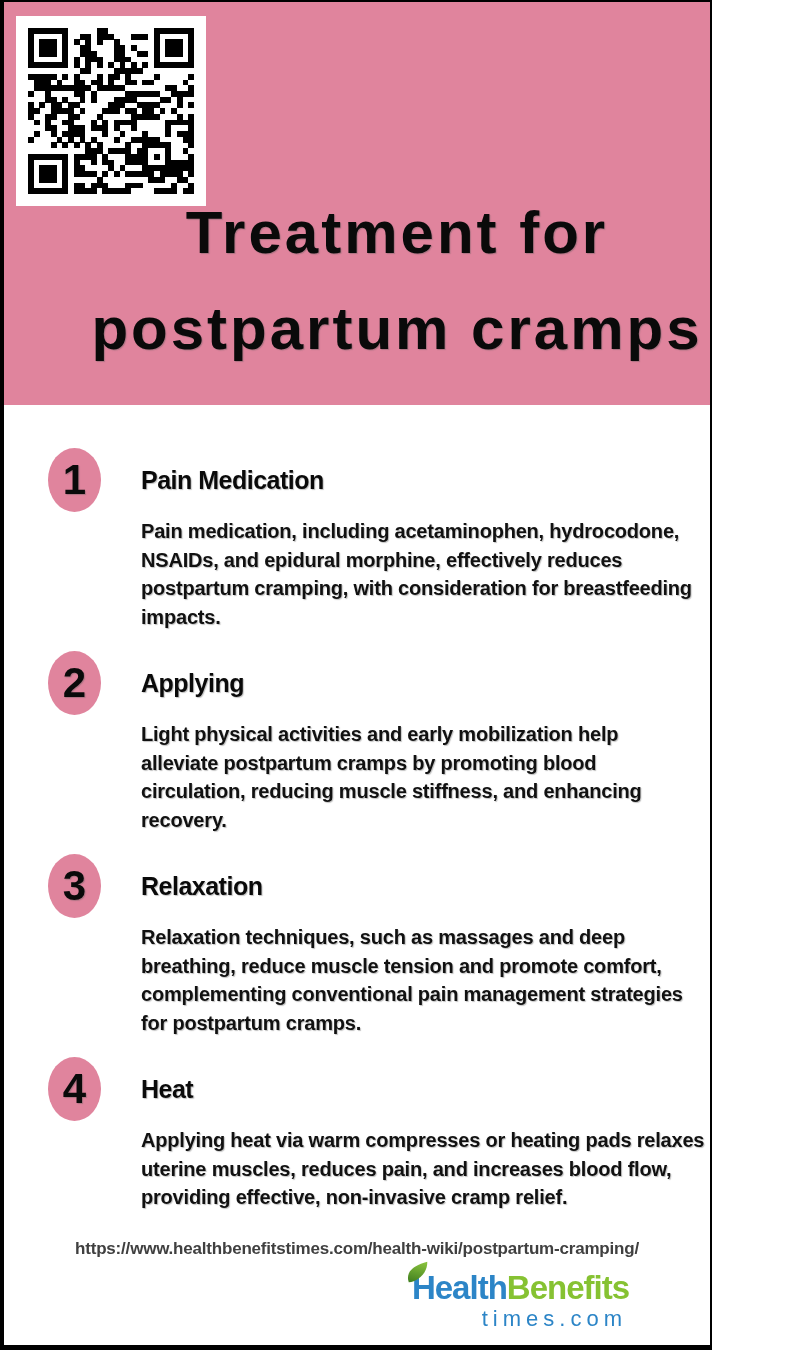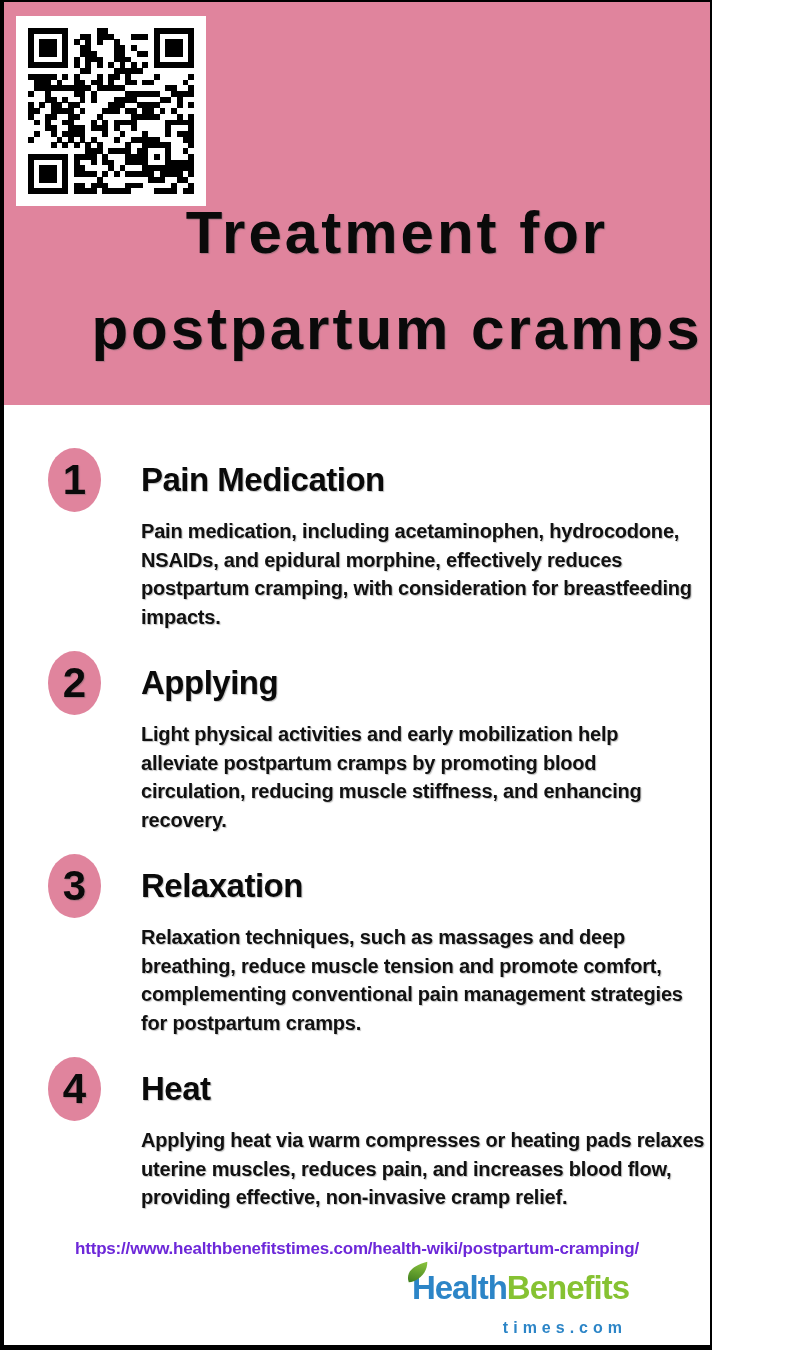--- a/index.html
+++ b/index.html
@@ -54,21 +54,21 @@
     left: 44px; top: 0;
     width: 53px; height: 64px;
     border-radius: 50%;
     background: var(--badge-pink, #e0849d);
     display: flex; align-items: center; justify-content: center;
     font-size: 42px; font-weight: 700; color: #0a0a0a;
   }
   .section-title {
     display: flex; align-items: center;
     height: 64px;
-    font-size: 33px;
+    font-size: 25px;
     font-weight: 700;
     letter-spacing: -0.5px;
     color: #0a0a0a;
   }
   .section-body {
     margin-top: 5px;
     width: 600px;
     font-size: 20px;
     font-weight: 700;
     line-height: 28.5px;
@@ -77,21 +77,21 @@
     color: #111;
   }
 
   
   .source-url {
     margin-top: 27px;
     text-align: center;
     font-size: 17px;
     font-weight: 600;
     letter-spacing: -0.2px;
-    color: #6d28d9;
+    color: #404040;
   }
   .logo-block {
     margin-top: 12px;
     padding-right: 81px;
     display: flex; flex-direction: column; align-items: flex-end;
   }
   .logo-main {
     position: relative;
     font-size: 33px;
     font-weight: 700;
@@ -101,24 +101,24 @@
   .logo-health { color: var(--logo-blue, #2c85c7); }
   .logo-benefits { color: var(--logo-green, #86c232); }
   .leaf-icon {
     position: absolute;
     left: -7px; top: -7px;
     width: 26px; height: 16px;
     transform: rotate(-18deg);
     pointer-events: none;
   }
   .logo-sub {
-    margin-top: 14px;
+    margin-top: 1px;
     padding-right: 2px;
-    font-size: 16px;
-    font-weight: 700;
+    font-size: 22px;
+    font-weight: 400;
     letter-spacing: 5px;
     color: var(--logo-blue, #2c85c7);
   }
 </style>
 </head>
 <body>
 
 <div class="page">
 
   <header class="header">

